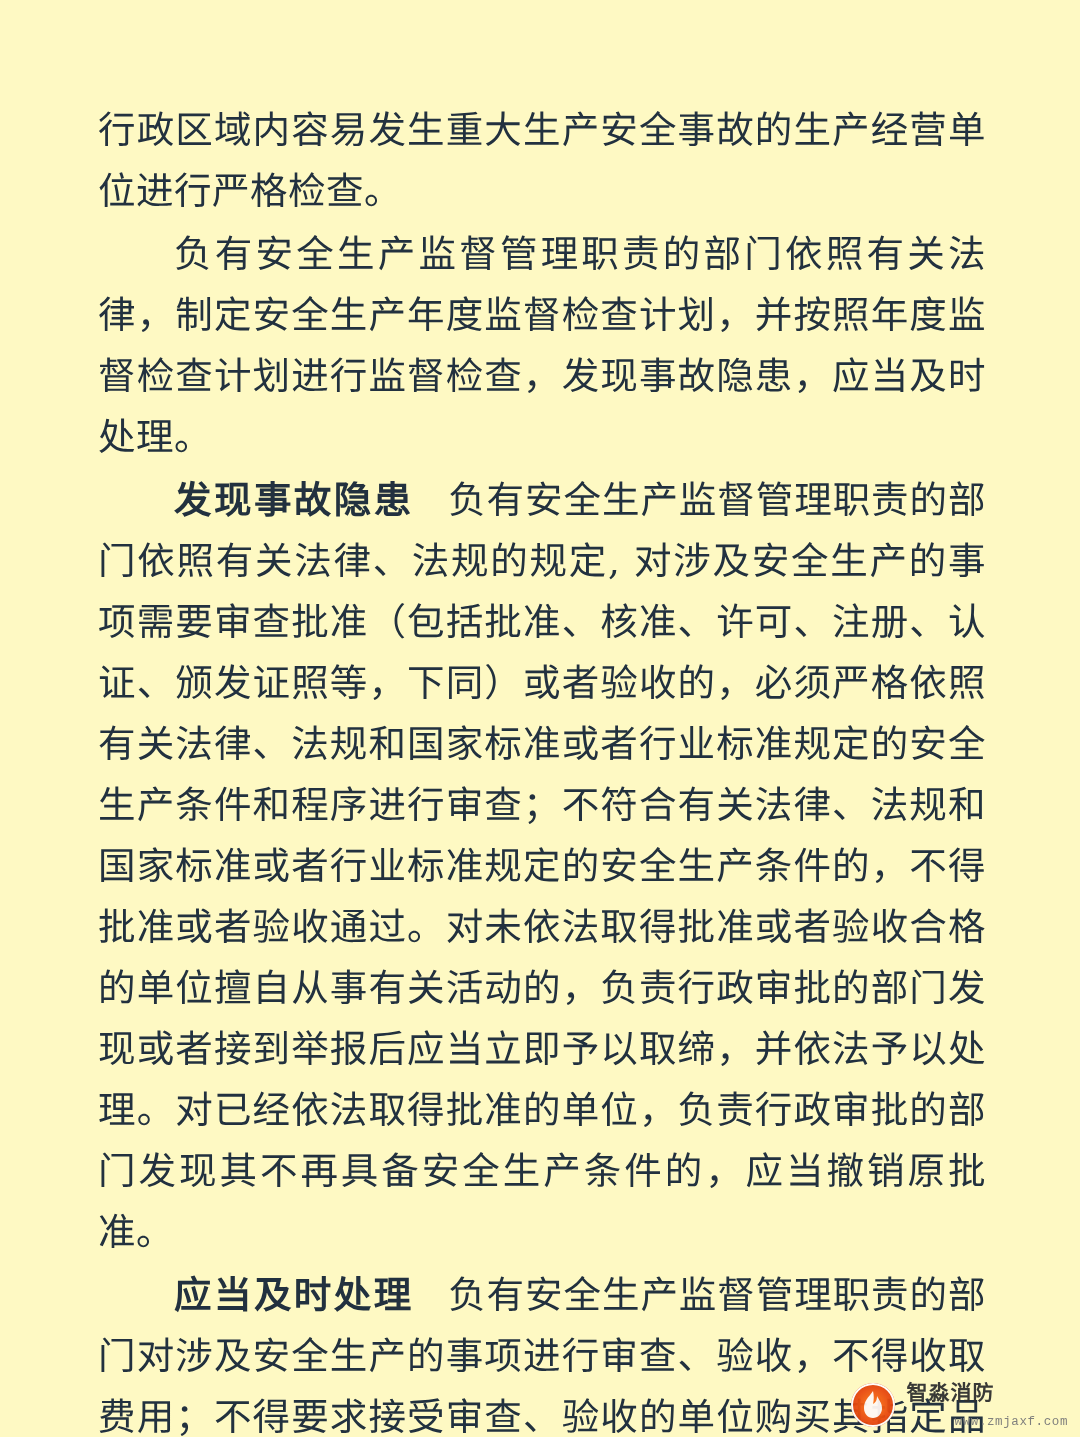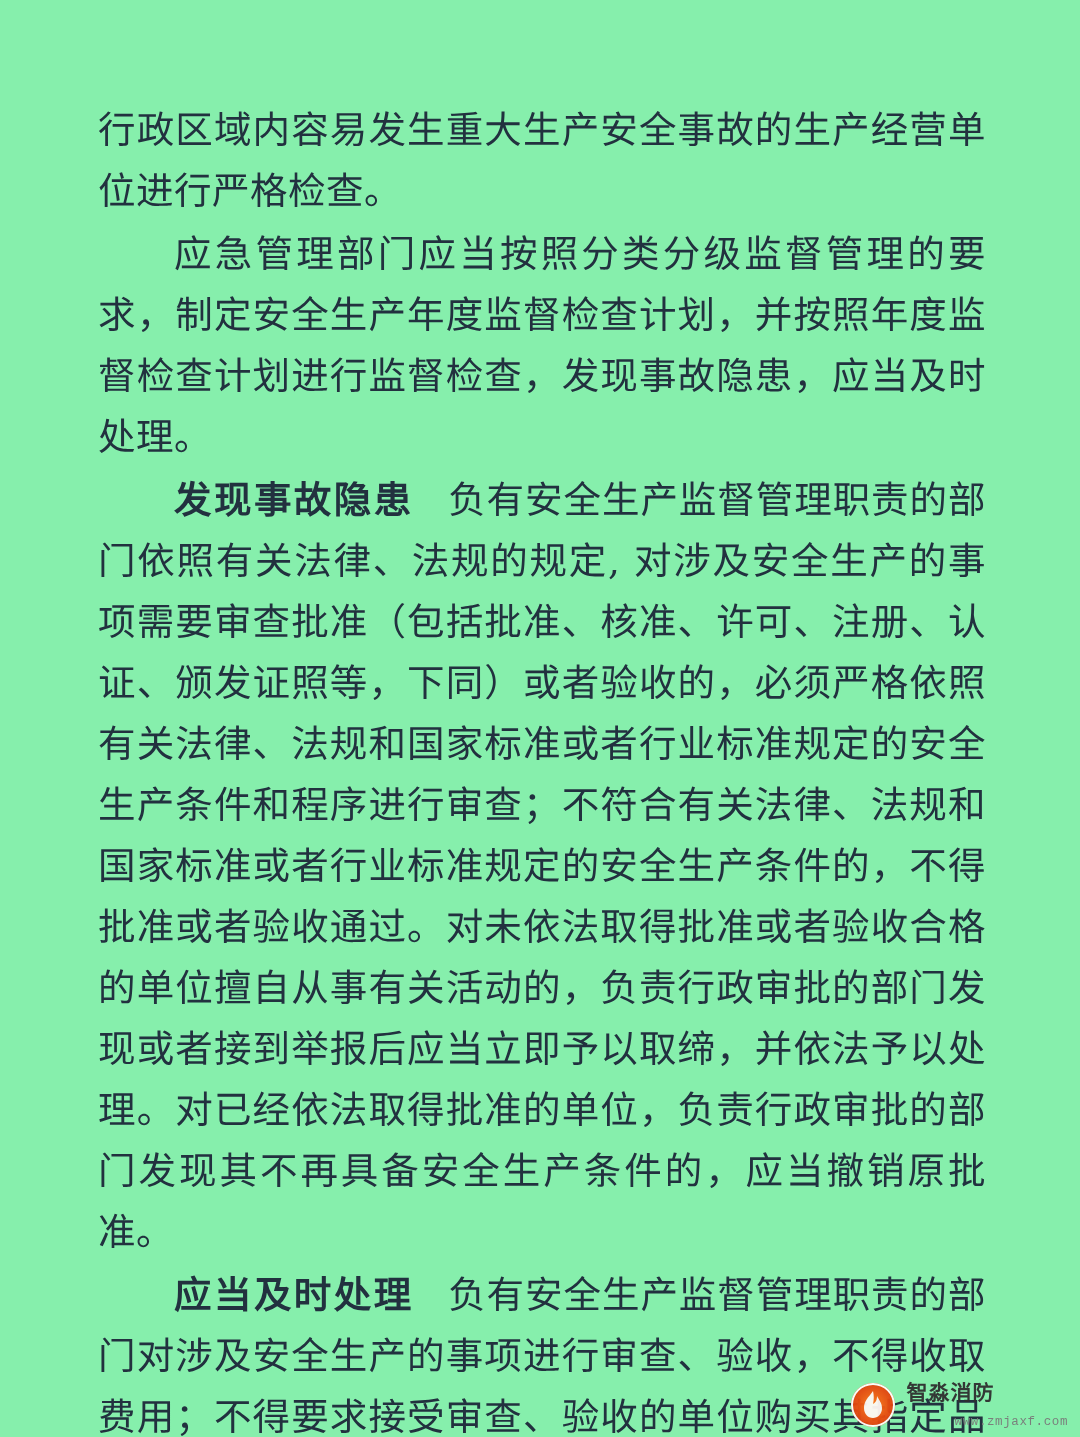--- a/index.html
+++ b/index.html
@@ -4,21 +4,21 @@
 <style>
   html, body {
     margin: 0;
     padding: 0;
     background: #ffffff;
   }
   .page {
     position: relative;
     width: 1080px;
     height: 1437px;
-    background: #86efac;
+    background: #fef9c3;
     overflow: hidden;
     font-family: "DejaVu Serif", "Liberation Serif", serif;
   }
   .doc-body {
     position: absolute;
     left: 98px;
     top: 100px;
     width: 888px;
   }
   .para {
@@ -91,21 +91,21 @@
 
 <div class="page">
 
   <div class="doc-body">
 
     <p class="para">
       <span>行政区域内容易发生重大生产安全事故的生产经营单位进行严格检查。</span>
     </p>
 
     <p class="para indent">
-      <span>应急管理部门应当按照分类分级监督管理的要求，制定安全生产年度监督检查计划，并按照年度监督检查计划进行监督检查，发现事故隐患，应当及时处理。</span>
+      <span>负有安全生产监督管理职责的部门依照有关法律，制定安全生产年度监督检查计划，并按照年度监督检查计划进行监督检查，发现事故隐患，应当及时处理。</span>
     </p>
 
     <p class="para indent">
       <span class="art-label">发现事故隐患</span><span class="art-gap"></span><span>负有安全生产监督管理职责的部门依照有关法律、法规的规定, 对涉及安全生产的事项需要审查批准（包括批准、核准、许可、注册、认证、颁发证照等，下同）或者验收的，必须严格依照有关法律、法规和国家标准或者行业标准规定的安全生产条件和程序进行审查；不符合有关法律、法规和国家标准或者行业标准规定的安全生产条件的，不得批准或者验收通过。对未依法取得批准或者验收合格的单位擅自从事有关活动的，负责行政审批的部门发现或者接到举报后应当立即予以取缔，并依法予以处理。对已经依法取得批准的单位，负责行政审批的部门发现其不再具备安全生产条件的，应当撤销原批准。</span>
     </p>
 
     <p class="para indent">
       <span class="art-label">应当及时处理</span><span class="art-gap"></span><span>负有安全生产监督管理职责的部门对涉及安全生产的事项进行审查、验收，不得收取费用；不得要求接受审查、验收的单位购买其指定品牌或者指定生产、销售单位的安全设备、器材或者其他产品。</span>
     </p>
 

